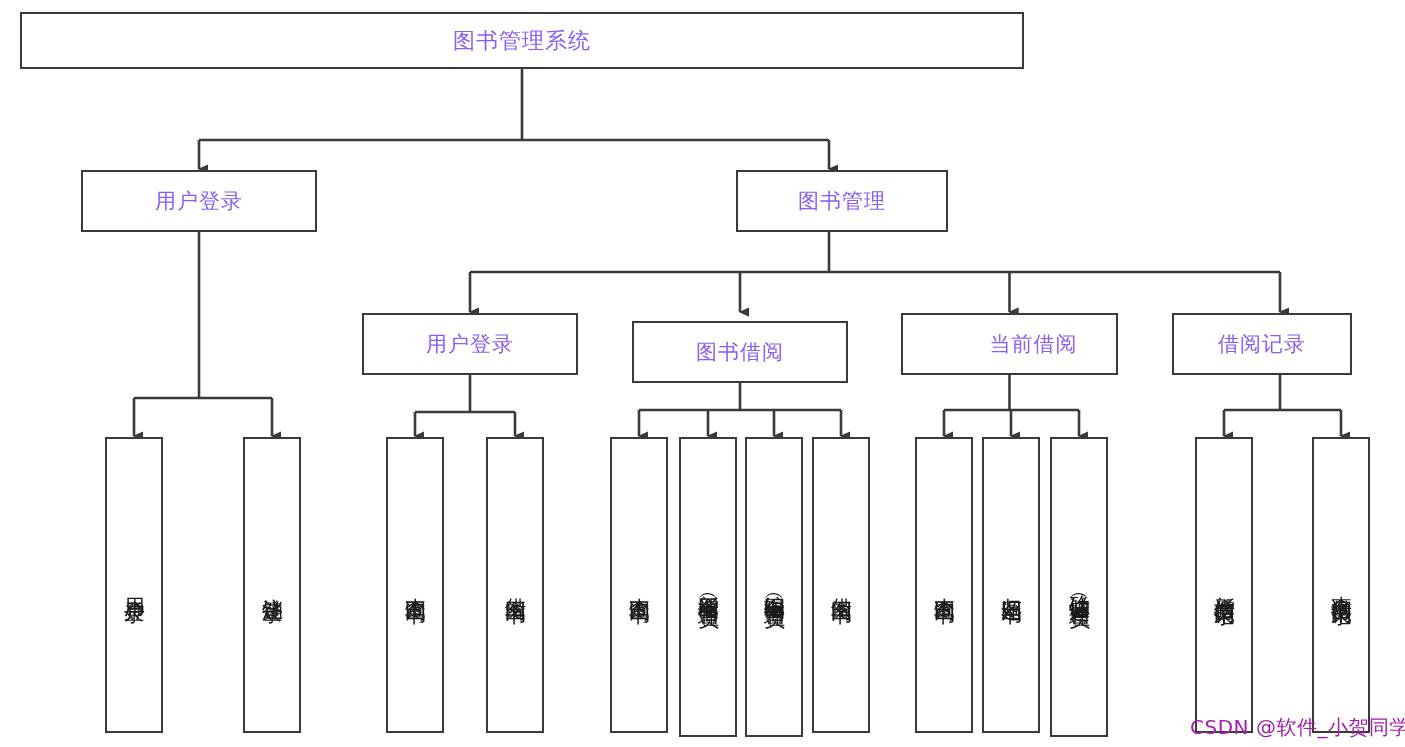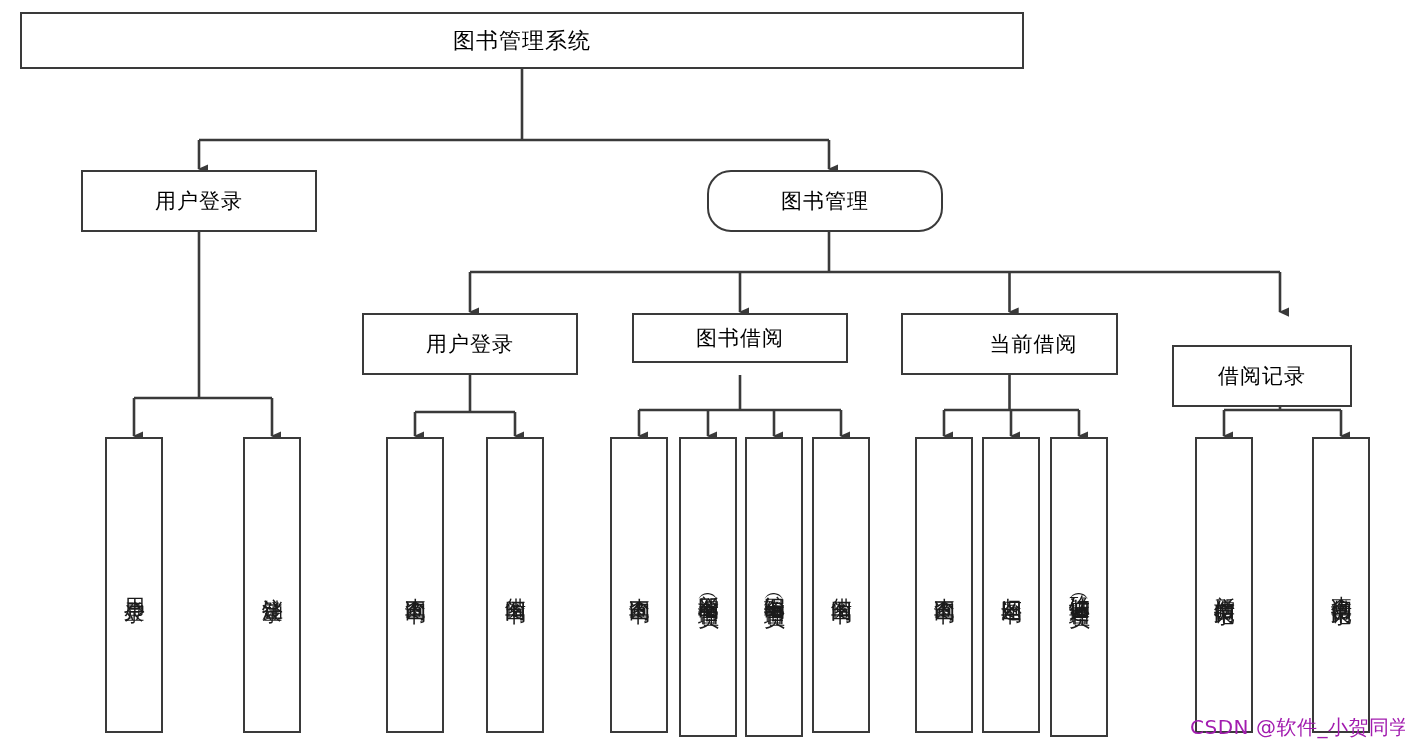--- a/index.html
+++ b/index.html
@@ -1,21 +1,21 @@
 <!DOCTYPE html>
 <html><head>
 <meta charset="utf-8">
 <style>
   html,body{margin:0;padding:0;background:#ffffff;}
   body{font-family:"DejaVu Sans","Liberation Sans",sans-serif;}
   #canvas{position:relative;width:1405px;height:747px;background:#ffffff;overflow:hidden;}
   #wires{position:absolute;left:0;top:0;width:1405px;height:747px;}
   .node{position:absolute;box-sizing:border-box;background:#ffffff;
         border:2px solid #3a3a3a;display:flex;align-items:center;justify-content:center;}
-  .node-h{font-size:21px;color:#000000;letter-spacing:1px;line-height:1;white-space:nowrap;}
+  .node-h{font-size:21px;color:#8b5cf6;letter-spacing:1px;line-height:1;white-space:nowrap;}
   .node-v{writing-mode:vertical-rl;text-orientation:upright;font-size:21px;color:#1b1b1b;
           line-height:1.18;letter-spacing:2px;white-space:nowrap;}
   .lvl0{font-size:22px;}
   .watermark{position:absolute;font-size:20px;color:#a21caf;white-space:nowrap;
              letter-spacing:0.5px;}
 </style>
 </head>
 <body>
 
 <div id="canvas">
@@ -61,33 +61,33 @@
         <path d="M1341,410 L1341,436" marker-end="url(#arrow)"></path>
       </g>
   </svg>
   <div id="nodes-layer">
       <div class="node" style="left: 20px; top: 12px; width: 1004px; height: 57px;">
         <span class="node-h lvl0">图书管理系统</span>
       </div>
       <div class="node" style="left: 81px; top: 170px; width: 236px; height: 62px;">
         <span class="node-h">用户登录</span>
       </div>
-      <div class="node" style="left: 707px; top: 170px; width: 236px; height: 62px; border-radius: 24px;">
+      <div class="node" style="left: 736px; top: 170px; width: 212px; height: 62px;">
         <span class="node-h">图书管理</span>
       </div>
       <div class="node" style="left: 362px; top: 313px; width: 216px; height: 62px;">
         <span class="node-h">用户登录</span>
       </div>
-      <div class="node" style="left: 632px; top: 313px; width: 216px; height: 50px; align-items: center;">
+      <div class="node" style="left: 632px; top: 321px; width: 216px; height: 62px; align-items: center;">
         <span class="node-h">图书借阅</span>
       </div>
       <div class="node" style="left: 901px; top: 313px; width: 217px; height: 62px; padding-left: 48px;">
         <span class="node-h">当前借阅</span>
       </div>
-      <div class="node" style="left: 1172px; top: 313px; width: 180px; height: 62px; margin-top: 32px;">
+      <div class="node" style="left: 1172px; top: 313px; width: 180px; height: 62px;">
         <span class="node-h">借阅记录</span>
       </div>
       <div class="node" style="left: 105px; top: 437px; width: 58px; height: 296px;">
         <span class="node-v">用户登录</span>
       </div>
       <div class="node" style="left: 243px; top: 437px; width: 58px; height: 296px;">
         <span class="node-v">注销登录</span>
       </div>
       <div class="node" style="left: 386px; top: 437px; width: 58px; height: 296px;">
         <span class="node-v">查询图书</span>

